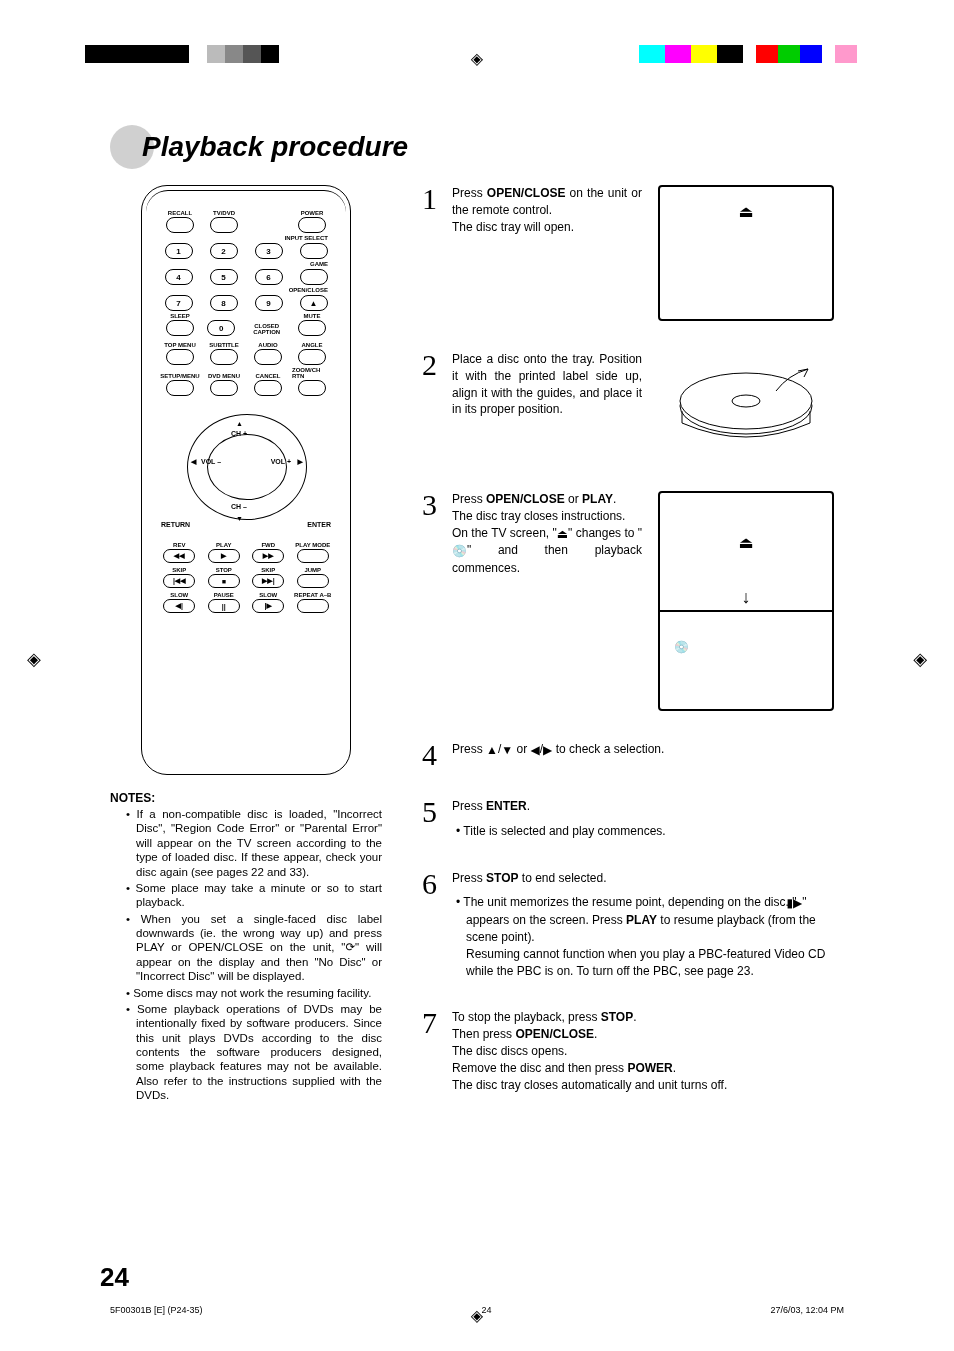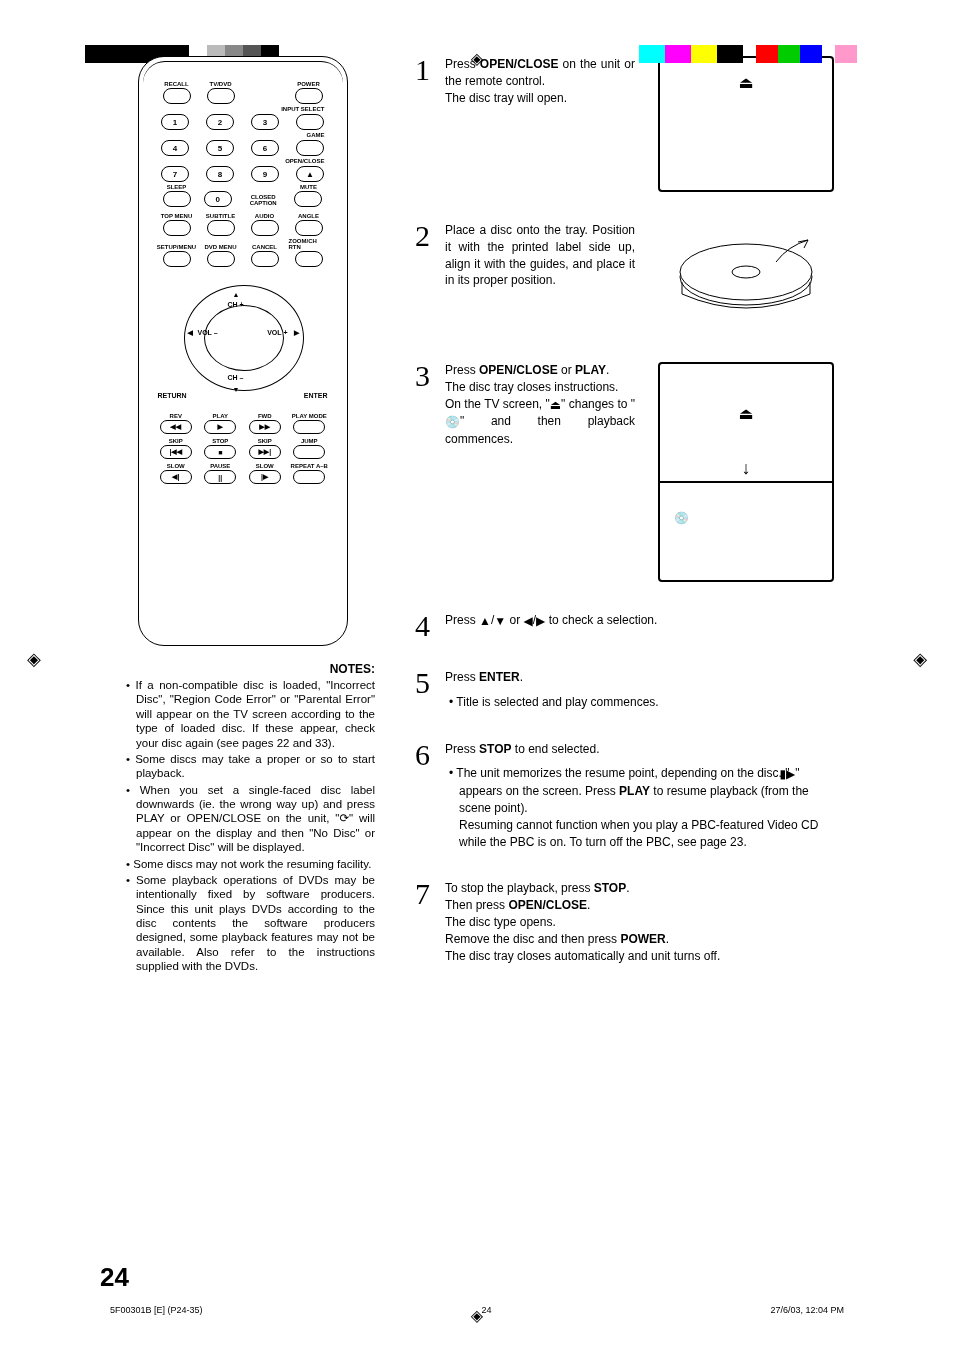--- a/index.html
+++ b/index.html
@@ -62,31 +62,31 @@
   .dpad { position: relative; height: 120px; margin: 12px auto 4px auto; width: 170px; }
   .ring { position:absolute; left:26px; top:6px; width:118px; height:104px; border:1px solid #000; border-radius:50%; }
   .ring-inner { position:absolute; left:46px; top:26px; width:78px; height:64px; border:1px solid #000; border-radius:50%; background:#fff;}
   .dlabel { position:absolute; font-size:7px; font-weight:bold; }
 
   .play-grid { display: grid; grid-template-columns: repeat(4, 1fr); gap: 4px 6px; margin: 14px 6px 0 6px; }
   .pbtn { display:flex; flex-direction:column; align-items:center; font-size:6px; font-weight:bold; }
   .pbtn .shape { width: 30px; height: 12px; border:1px solid #000; border-radius: 7px; margin-top:1px; display:flex;align-items:center;justify-content:center; font-size:7px;}
 
   
-  .notes-title { font-weight: bold; font-size: 12px; margin-top: 10px; text-align: right; }
+  .notes-title { font-weight: bold; font-size: 12px; margin-top: 10px; }
   .notes ul { list-style: none; padding: 0; margin: 2px 0 0 16px; }
   .notes li { text-align: justify; margin-bottom: 2px; font-size: 11.5px; line-height: 1.25; padding-left: 10px; text-indent: -10px; }
   .notes li::before { content: "• "; }
 
   
   .step { display: flex; gap: 10px; margin-bottom: 30px; }
   .step-num { font-family: "Times New Roman", serif; font-size: 30px; line-height: 0.9; font-weight: normal; width: 20px; }
   .step-body { flex: 1; font-size: 12px; line-height: 1.4; }
   .step-text { width: 190px; text-align: justify; }
-  .step-row { display: flex; gap: 23px; align-items: flex-start; }
+  .step-row { display: flex; gap: 16px; align-items: flex-start; }
   .step-full { width: 100%; }
 
   .display-box { width: 176px; height: 136px; border: 2px solid #000; border-radius: 4px; display:flex; align-items:flex-start; justify-content:center; padding-top:14px; box-sizing:border-box; }
   .display-box.tall { height: 220px; flex-direction: column; align-items:stretch; padding: 14px 0 0 0; }
   .display-split { border-top: 2px solid #000; height: 74px; display:flex; align-items:center; padding-left: 14px; box-sizing:border-box; }
   .eject-icon { font-size: 16px; }
   .disc-svg { width: 176px; height: 110px; }
 
   .sub-bullet { padding-left: 14px; text-indent: -10px; margin-top: 8px; }
   .sub-bullet::before { content: "• "; }
@@ -106,20 +106,24 @@
     <span class="bar" style="background:#000"></span><span class="bar" style="background:#000"></span><span class="bar" style="background:#000"></span><span class="bar" style="background:#000"></span><span class="bar" style="width:18px"></span><span class="bar" style="width:18px;background:#bbb"></span><span class="bar" style="width:18px;background:#888"></span><span class="bar" style="width:18px;background:#555"></span><span class="bar" style="width:18px;background:#000"></span>
   </div>
   <div class="print-bars right">
     <span class="bar" style="background:#0ff"></span><span class="bar" style="background:#f0f"></span><span class="bar" style="background:#ff0"></span><span class="bar" style="background:#000"></span><span class="bar" style="width:13px"></span><span class="bar" style="background:#f00;width:22px"></span><span class="bar" style="background:#0c0;width:22px"></span><span class="bar" style="background:#00f;width:22px"></span><span class="bar" style="width:13px"></span><span class="bar" style="background:#f9c;width:22px"></span>
   </div>
   <span class="registration">◈</span>
   <span class="registration bottom">◈</span>
   <span class="side-reg left">◈</span>
   <span class="side-reg right">◈</span>
 
+  <div class="heading-row">
+    <div class="circle-bullet"></div>
+    <div class="heading">Playback procedure</div>
+  </div>
 
   <div class="columns">
 
     <div class="col-left">
       <div class="remote">
         <div class="btn-row">
           <div class="rbtn lbl-above">
               <span>RECALL</span>
               <div class="shape"></div>
             </div>
@@ -295,21 +299,21 @@
               <span>REPEAT A–B</span>
               <div class="shape"></div>
             </div>
         </div>
       </div>
 
       <div class="notes">
         <div class="notes-title">NOTES:</div>
         <ul>
           <li>If a non-compatible disc is loaded, "Incorrect Disc", "Region Code Error" or "Parental Error" will appear on the TV screen according to the type of loaded disc. If these appear, check your disc again (see pages 22 and 33).</li>
-          <li>Some discs may take a proper or so to start playback.</li>
+          <li>Some place may take a minute or so to start playback.</li>
           <li>When you set a single-faced disc label downwards (ie. the wrong way up) and press PLAY or OPEN/CLOSE on the unit, "⟳" will appear on the display and then "No Disc" or "Incorrect Disc" will be displayed.</li>
           <li>Some discs may not work the resuming facility.</li>
           <li>Some playback operations of DVDs may be intentionally fixed by software producers. Since this unit plays DVDs according to the disc contents the software producers designed, some playback features may not be available. Also refer to the instructions supplied with the DVDs.</li>
         </ul>
       </div>
     </div>
 
     <div class="col-right">
 
       <div class="step">
@@ -382,21 +386,21 @@
             <span>Resuming cannot function when you play a PBC-featured Video CD while the PBC is on. To turn off the PBC, see page 23.</span>
           </div>
         </div>
       </div>
 
       <div class="step" style="margin-bottom:0">
         <div class="step-num">7</div>
         <div class="step-body step-full">
           <span>To stop the playback, press </span><b>STOP</b><span>.</span><br>
           <span>Then press </span><b>OPEN/CLOSE</b><span>.</span><br>
-          <span>The disc type opens.</span><br>
+          <span>The disc discs opens.</span><br>
           <span>Remove the disc and then press </span><b>POWER</b><span>.</span><br>
           <span>The disc tray closes automatically and unit turns off.</span>
         </div>
       </div>
     </div>
   </div>
 
   <div class="page-num">24</div>
   <div class="footer">
     <span>5F00301B [E] (P24-35)</span>

